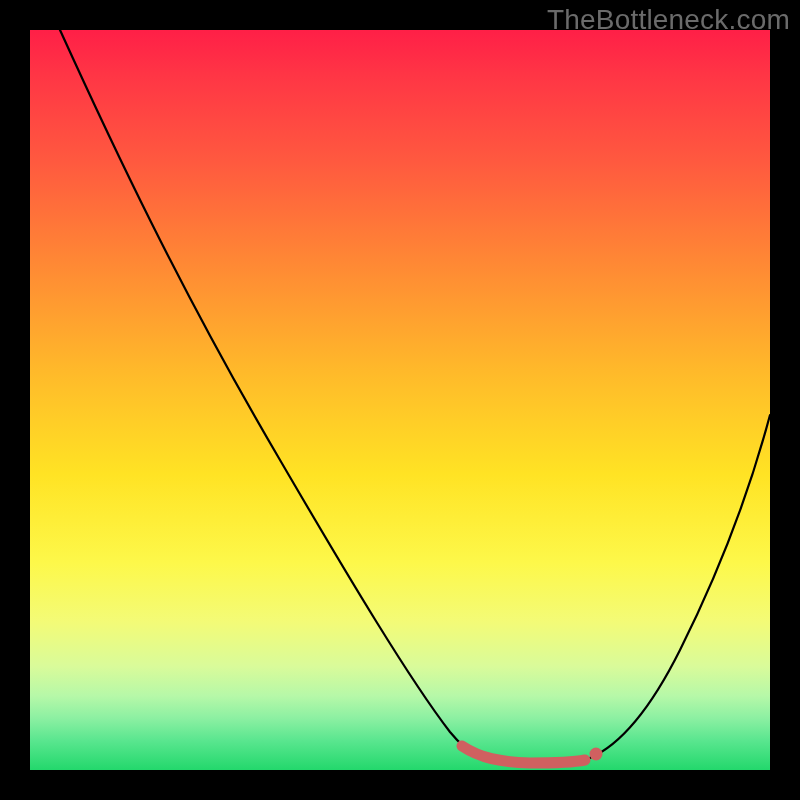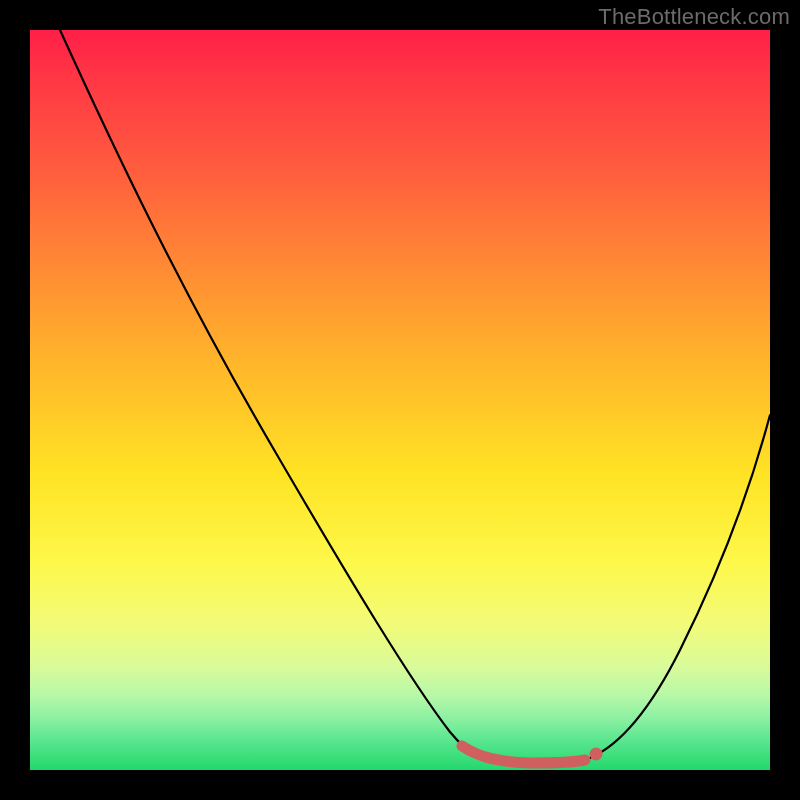--- a/index.html
+++ b/index.html
@@ -39,21 +39,21 @@
       #8cf0a2 93%,
       #5ae68f 96%,
       #23d86c 100%
     );
   }
   .watermark {
     position: absolute;
     top: 4px;
     right: 10px;
     color: #6b6b6b;
-    font-size: 22px;
+    font-size: 28px;
     letter-spacing: 0.2px;
     font-weight: 500;
   }
   svg.curve {
     position: absolute;
     left: 0;
     top: 0;
     width: 740px;
     height: 740px;
     overflow: visible;

